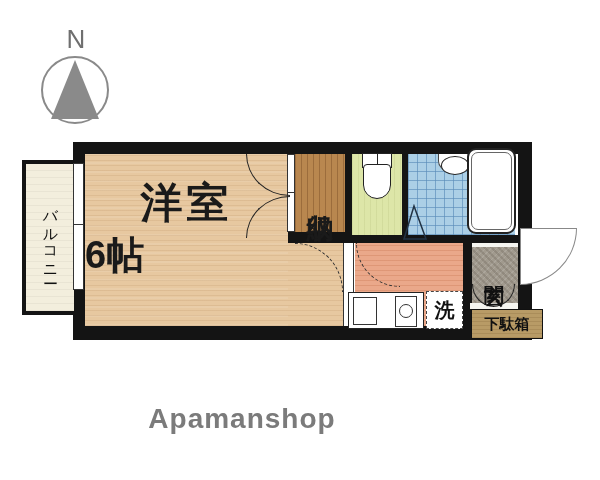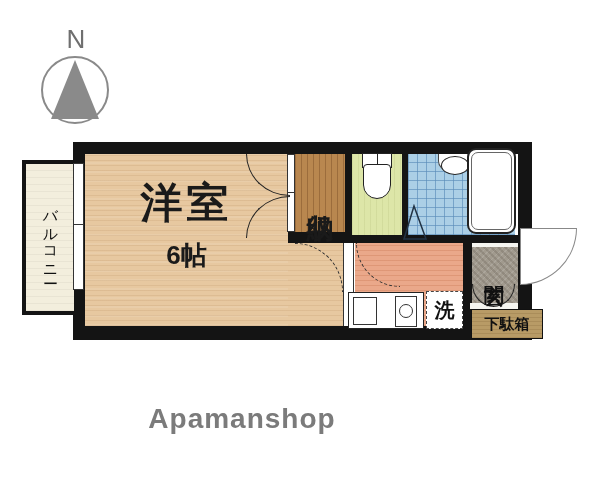--- a/index.html
+++ b/index.html
@@ -83,21 +83,21 @@
   .kitchen-stove{left:395px;top:296px;width:22px;height:31px;background:#fff;border:1px solid #333;}
   .kitchen-burner{left:399px;top:304px;width:14px;height:14px;border:1px solid #333;border-radius:50%;background:#fff;}
   .washer{left:426px;top:291px;width:37px;height:38px;background:#fff;border:1.5px dashed #444;display:flex;align-items:center;justify-content:center;
     font-size:20px;font-weight:700;color:#111;}
   .shoe-cabinet{left:471px;top:309px;width:72px;height:30px;background-color:var(--shoe_cabinet,#b89b66);
     background-image:repeating-linear-gradient(0deg,rgba(90,60,20,.15) 0 1px,transparent 1px 4px);
     border:1.5px solid #111;display:flex;align-items:center;justify-content:center;font-size:15px;font-weight:700;color:#111;}
 
   
   .room-name{left:85px;top:180px;width:203px;text-align:center;font-size:42px;font-weight:700;color:#1a1a1a;letter-spacing:4px;line-height:46px;}
-  .room-size{left:85px;top:234px;width:203px;text-align:center;font-size:26px;font-weight:700;color:#1a1a1a;line-height:42px;}
+  .room-size{left:85px;top:234px;width:203px;text-align:left;font-size:38px;font-weight:700;color:#1a1a1a;line-height:42px;}
   .closet-label{left:295px;top:154px;width:50px;height:78px;display:flex;align-items:center;justify-content:center;
     writing-mode:vertical-rl;font-size:27px;font-weight:700;color:#1a1a1a;}
   .entrance-label{left:472px;top:245px;width:46px;height:48px;display:flex;align-items:center;justify-content:center;
     writing-mode:vertical-rl;font-size:20px;font-weight:700;color:#111;}
   .brand{left:0;top:403px;width:484px;text-align:center;font-size:28px;font-weight:600;color:var(--brand,#7b7b7b);letter-spacing:1px;}
 </style>
 </head>
 <body>
 
 <div class="abs compass-n">N</div>

